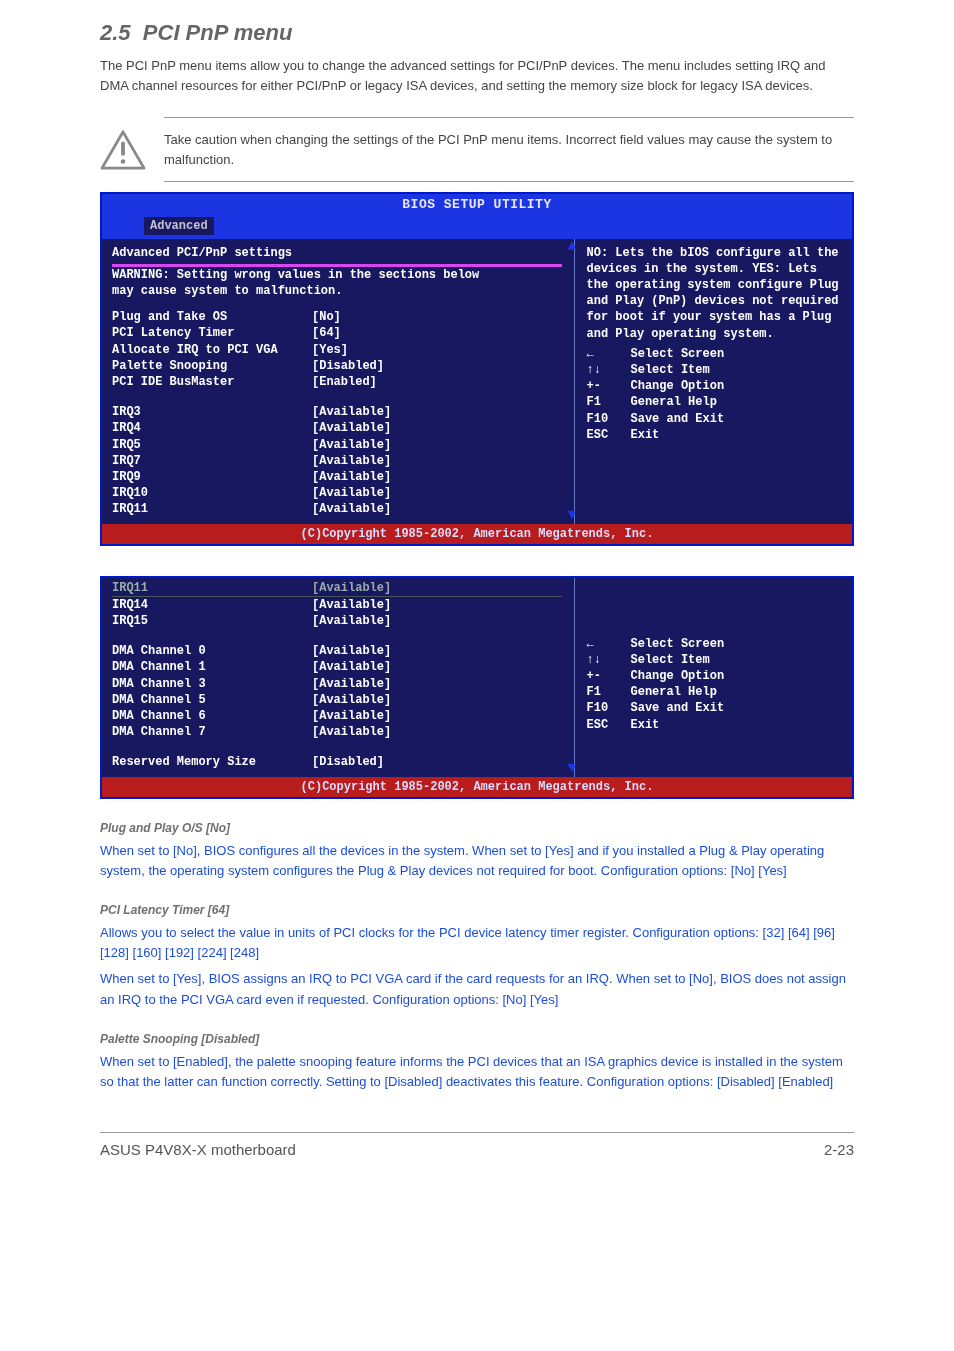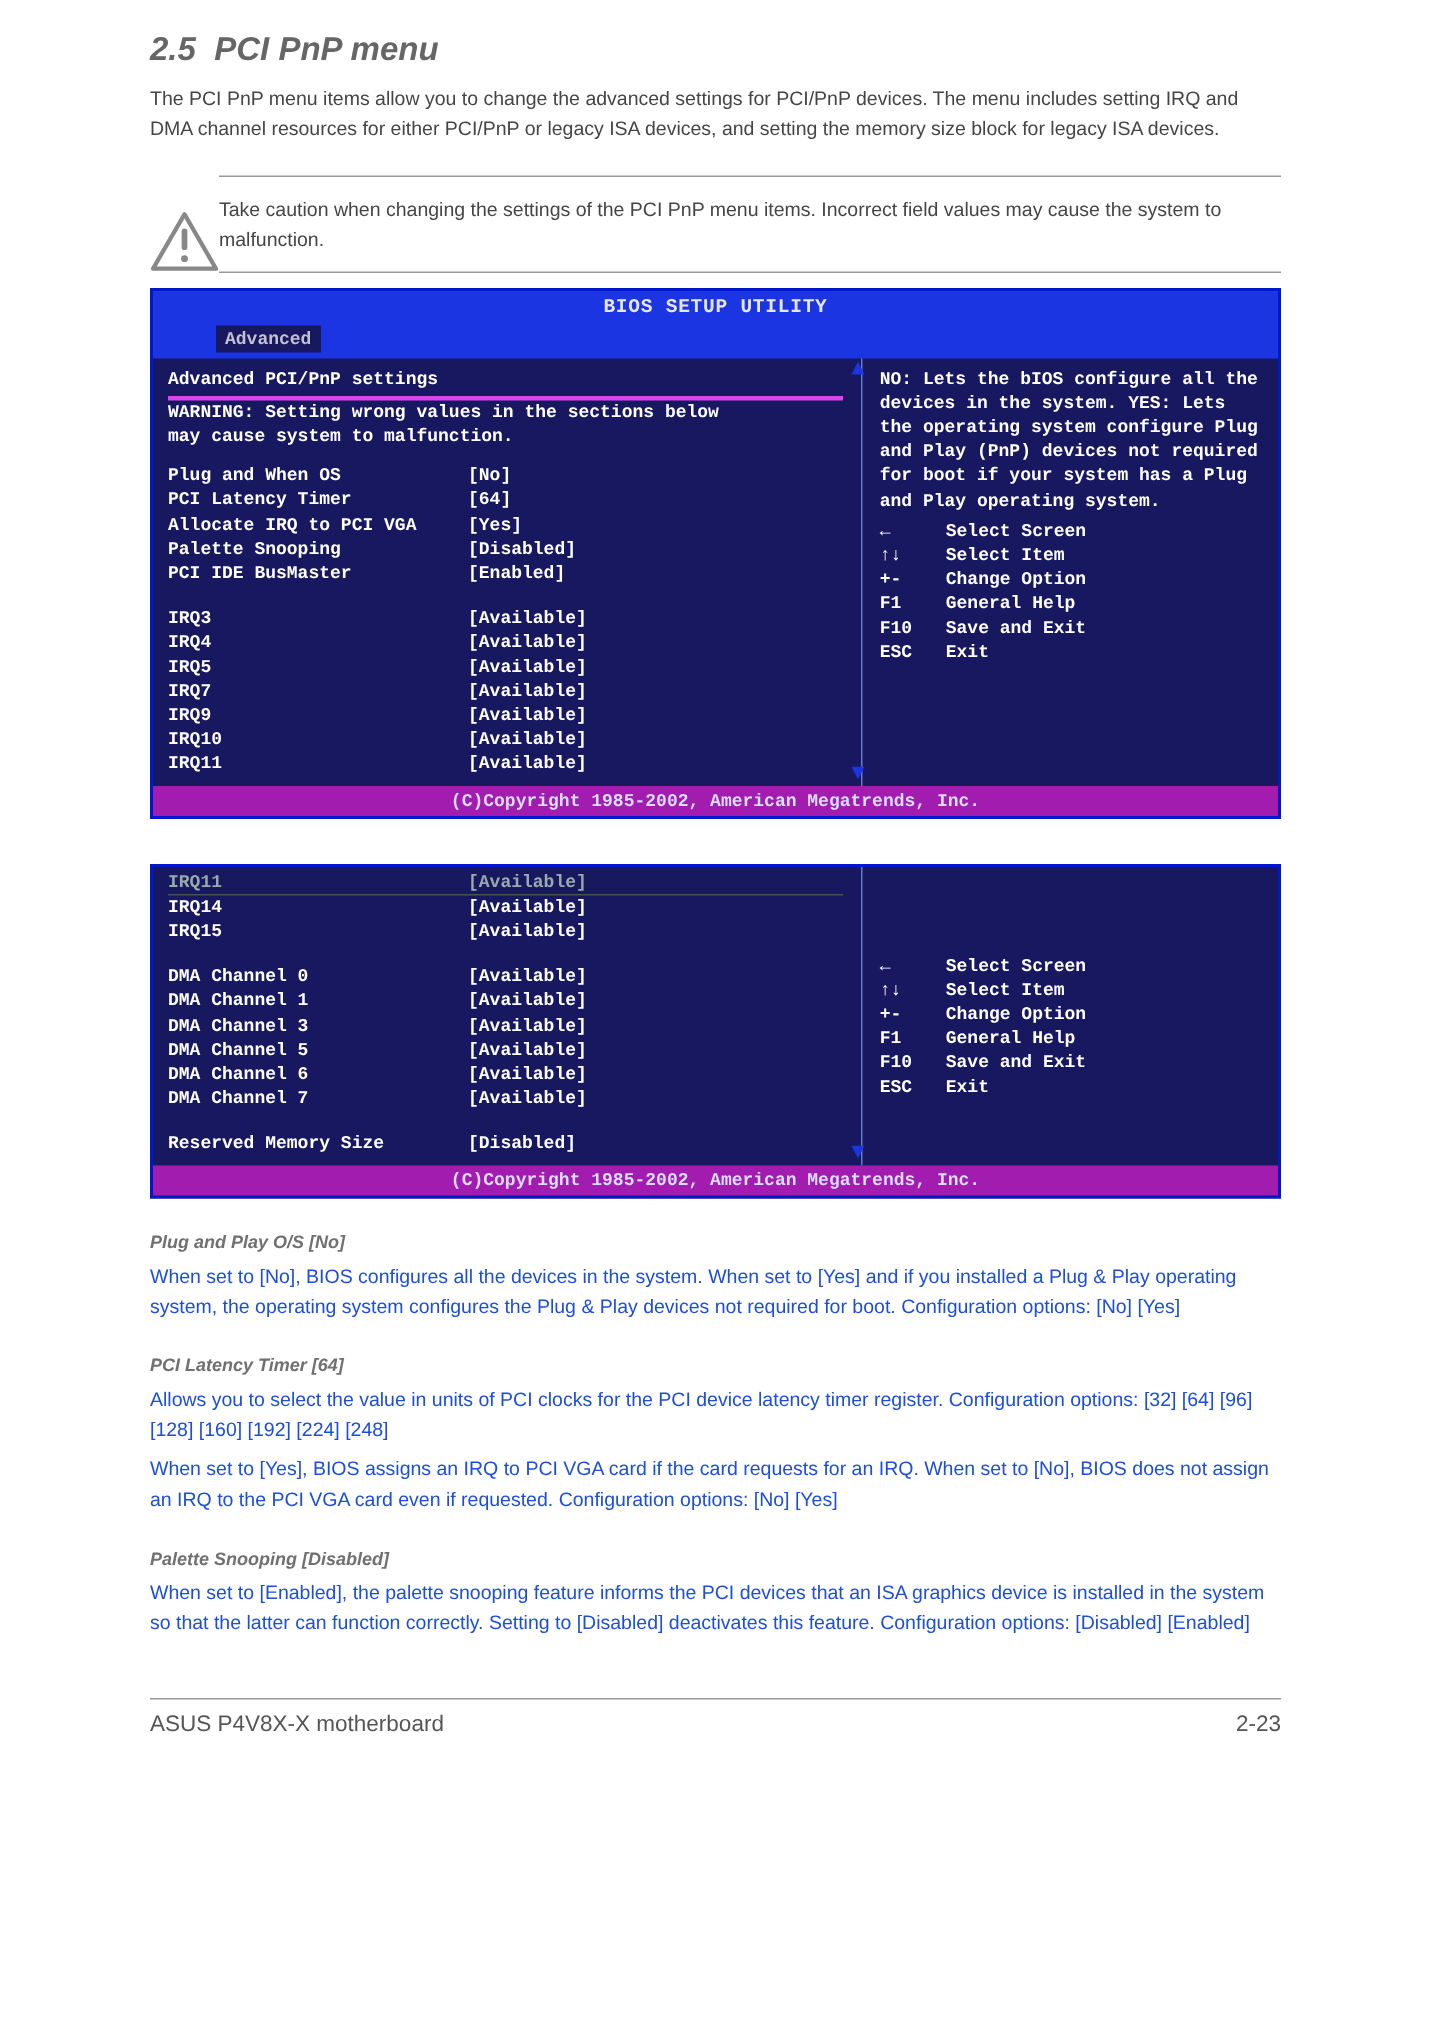--- a/index.html
+++ b/index.html
@@ -22,21 +22,22 @@
     font-style: italic;
   }
   .section-intro {
     font-size: 13px;
     color: #454545;
     line-height: 1.5;
     margin-bottom: 22px;
   }
   .caution-row {
     display: flex;
-    align-items: flex-end;
+    align-items: center;
+    gap: 18px;
     margin-bottom: 8px;
   }
   .caution-icon {
     width: 46px;
     height: 42px;
     flex-shrink: 0;
   }
   .caution-text-wrap {
     flex: 1;
     border-top: 1px solid #999;
@@ -114,21 +115,21 @@
     height: 12px;
     color: #1b35e3;
     font-size: 15px;
     line-height: 12px;
   }
   .bios .help-text { color: #fff; }
   .bios .legend { margin-top: 4px; }
   .bios .legend-row { display: flex; white-space: pre; }
   .bios .legend-key { display:inline-block; width:44px; }
   .bios .copyright {
-    background: #a21caf;
+    background: #b91c1c;
     text-align: center;
     color: #d9ddff;
     padding: 2px 6px;
     font-size: 12px;
   }
   .sublabel {
     font-size: 12px;
     color: #707070;
     font-style: italic;
     font-weight: bold;
@@ -180,21 +181,21 @@
     <div class="body">
       <div class="leftpane">
         <span class="scroll-arrow" style="top:2px">▲</span>
         <span class="scroll-arrow" style="bottom:2px">▼</span>
         <div class="panel-title">Advanced PCI/PnP settings</div>
         <div class="warning">
           <div>WARNING: Setting wrong values in the sections below</div>
           <div>         may cause system to malfunction.</div>
         </div>
         <div>
-          <div class="setting-row"><span class="setting-label">Plug and When OS</span><span>[No]</span></div>
+          <div class="setting-row"><span class="setting-label">Plug and Take OS</span><span>[No]</span></div>
           <div class="setting-row"><span class="setting-label">PCI Latency Timer</span><span>[64]</span></div>
           <div class="setting-row"><span class="setting-label">Allocate IRQ to PCI VGA</span><span>[Yes]</span></div>
           <div class="setting-row"><span class="setting-label">Palette Snooping</span><span>[Disabled]</span></div>
           <div class="setting-row"><span class="setting-label">PCI IDE BusMaster</span><span>[Enabled]</span></div>
         </div>
         <div class="spacer"></div>
         <div>
           <div class="setting-row"><span class="setting-label">IRQ3</span><span>[Available]</span></div>
           <div class="setting-row"><span class="setting-label">IRQ4</span><span>[Available]</span></div>
           <div class="setting-row"><span class="setting-label">IRQ5</span><span>[Available]</span></div>

